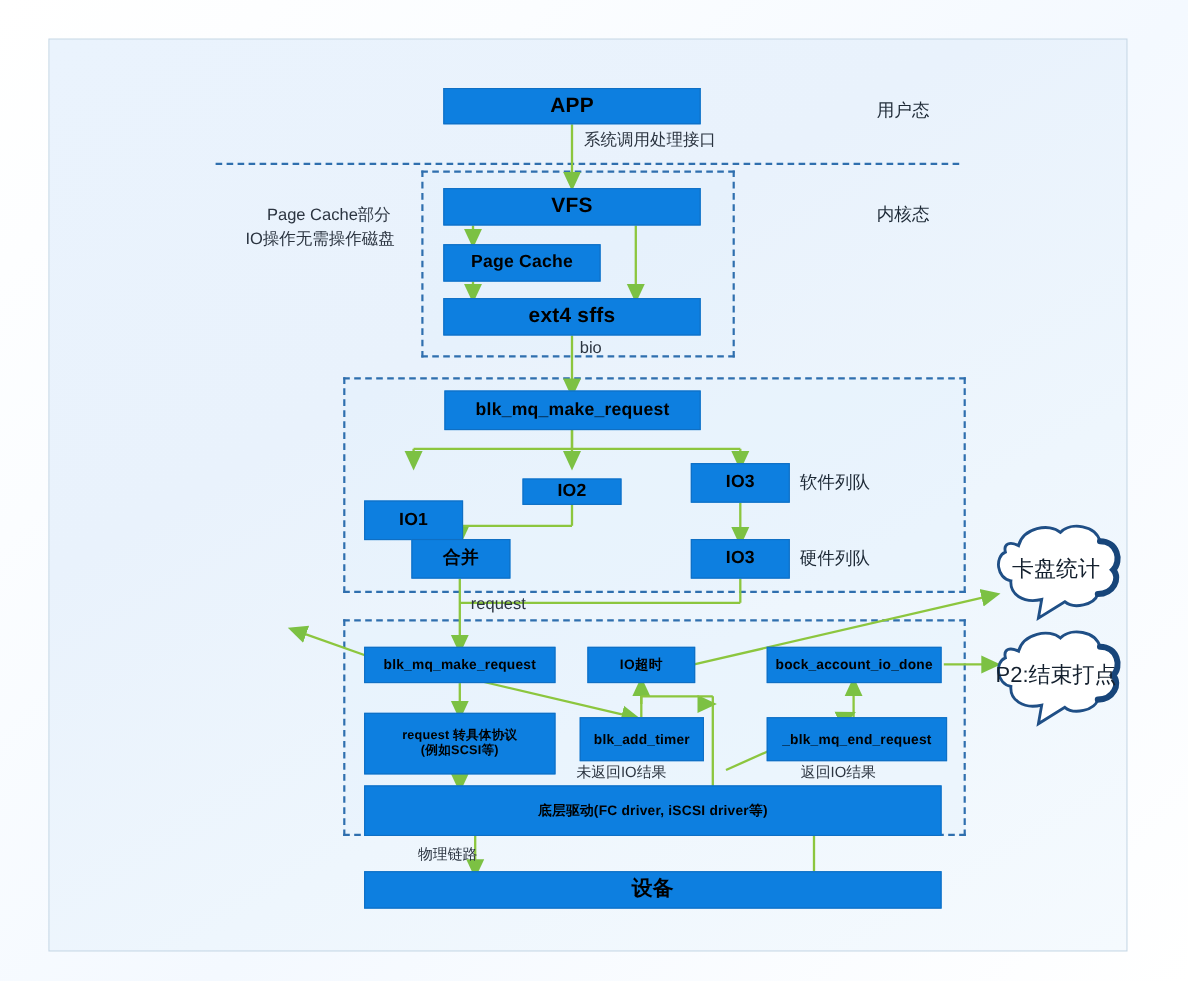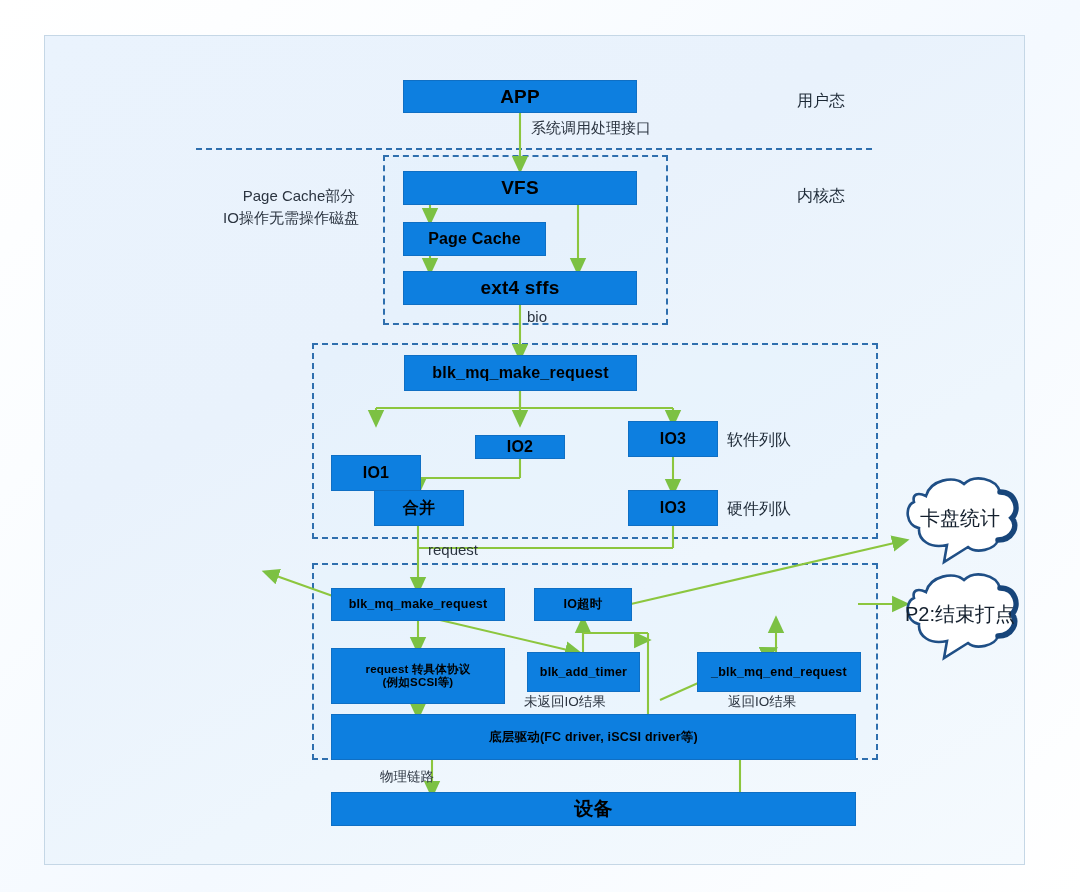--- a/index.html
+++ b/index.html
@@ -171,20 +171,21 @@
   <div class="box md" style="left:475px;top:421px;width:90px;height:24px;margin-top:14px;">IO2</div>
   <div class="box md" style="left:628px;top:421px;width:90px;height:36px;">IO3</div>
 
   <div class="box md" style="left:374px;top:490px;width:90px;height:36px;">合并</div>
   <div class="box md" style="left:628px;top:490px;width:90px;height:36px;">IO3</div>
 
   <div class="box sm" style="left:331px;top:588px;width:174px;height:33px;">blk_mq_make_request</div>
 
   <div class="box sm" style="left:534px;top:588px;width:98px;height:33px;">IO超时</div>
 
+  <div class="box sm" style="left:697px;top:588px;width:159px;height:33px;">bock_account_io_done</div>
 
   <div class="box xs" style="left:331px;top:648px;width:174px;height:56px;flex-direction:column;">
     <span>request 转具体协议</span>
     <span>(例如SCSI等)</span>
   </div>
 
   <div class="box sm" style="left:527px;top:652px;width:113px;height:40px;">blk_add_timer</div>
 
   <div class="box sm" style="left:697px;top:652px;width:164px;height:40px;">_blk_mq_end_request</div>
 

